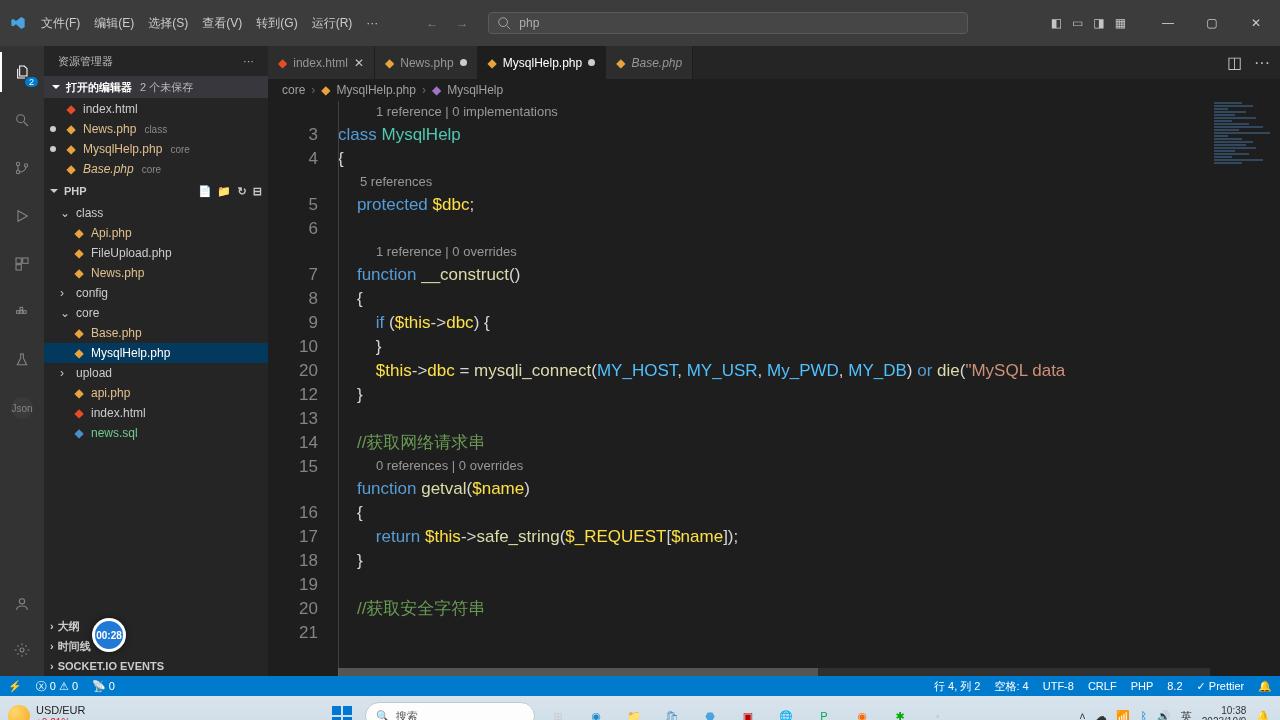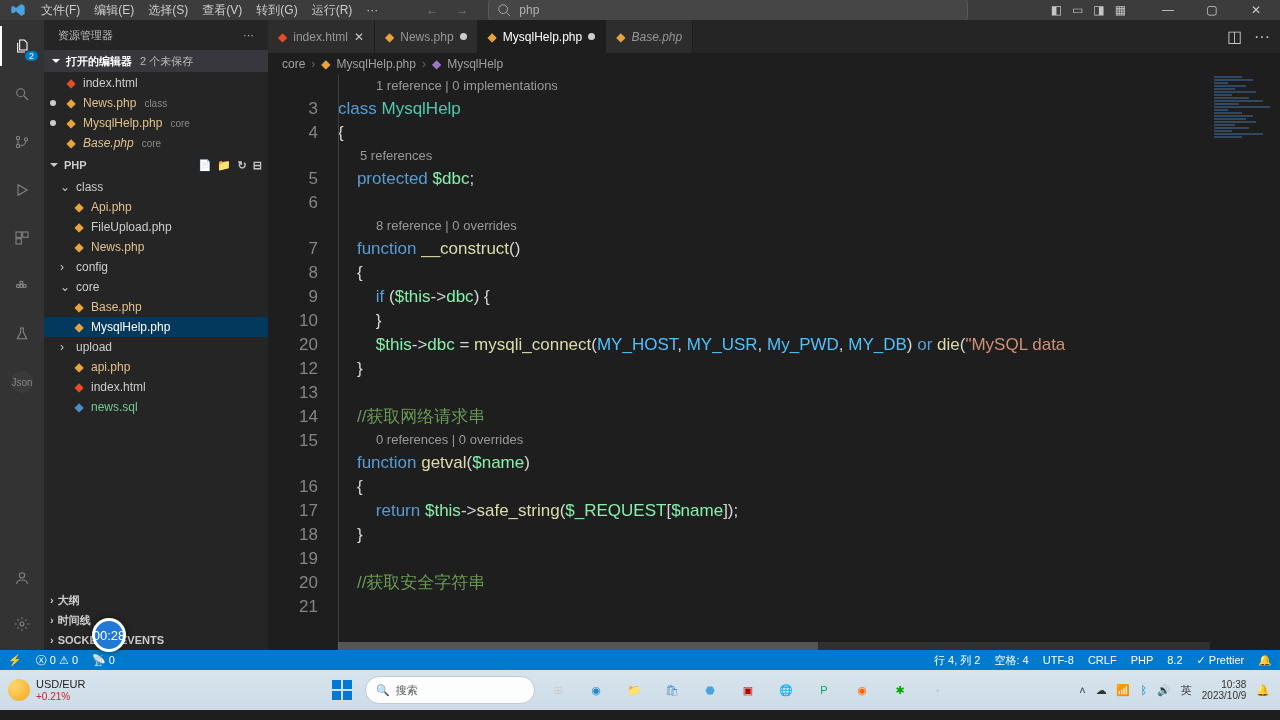--- a/index.html
+++ b/index.html
@@ -1,19 +1,19 @@
 <!DOCTYPE html>
 <html><head>
 <meta charset="utf-8">
 <style>
 * { margin: 0; padding: 0; box-sizing: border-box; font-family: "Segoe UI", "Microsoft YaHei", sans-serif; }
 body { width: 1280px; height: 720px; background: #1e1e1e; color: #cccccc; overflow: hidden; position: relative; }
 
 
-.titlebar { height: 20px; background: #3c3c3c; display: flex; align-items: center; font-size: 12px; }
+.titlebar { height: 46px; background: #3c3c3c; display: flex; align-items: center; font-size: 12px; }
 .titlebar .logo { width: 35px; display: flex; justify-content: center; }
 .titlebar .logo svg { width: 16px; height: 16px; }
 .titlebar .menu { display: flex; gap: 2px; }
 .titlebar .menu span { padding: 4px 6px; cursor: default; }
 .titlebar .dots { padding: 4px 8px; }
 .titlebar .nav { margin-left: 40px; display: flex; gap: 18px; color: #858585; }
 .titlebar .search { margin-left: 20px; flex: 0 0 480px; height: 22px; background: #464646; border: 1px solid #5a5a5a; border-radius: 4px; display: flex; align-items: center; padding: 0 8px; gap: 8px; color: #b0b0b0; }
 .titlebar .search svg { width: 14px; height: 14px; }
 .titlebar .right { margin-left: auto; display: flex; align-items: center; gap: 12px; padding-right: 4px; }
 .titlebar .right .layout-icons { display: flex; gap: 10px; color: #c5c5c5; }
@@ -69,21 +69,21 @@
 .gutter { width: 70px; text-align: right; padding-right: 20px; color: #858585; }
 .gutter div { height: 24px; line-height: 24px; }
 .gutter .codelens { height: 22px; }
 .code { flex: 1; position: relative; }
 .code .line { height: 24px; line-height: 24px; white-space: pre; }
 .code .codelens { height: 22px; line-height: 22px; font-size: 13px; color: #999999; font-family: "Segoe UI", sans-serif; }
 .code .indent-guide { position:absolute; top:0; bottom:0; width:1px; background:#404040; }
 
 .kw { color: #569cd6; }
 .cls { color: #4ec9b0; }
-.var { color: #86efac; }
+.var { color: #fde047; }
 .fn { color: #dcdcaa; }
 .str { color: #ce9178; }
 .const { color: #4fc1ff; }
 .comment { color: #6a9955; }
 .punct { color: #d4d4d4; }
 .op { color: #d4d4d4; }
 
 .minimap { position: absolute; right: 0; top: 55px; width: 70px; height: 560px; background: #1e1e1e; opacity: 0.7; }
 .minimap .mm-line { height: 2px; margin: 1px 4px; background: #3a5a7a; }
 
@@ -101,21 +101,21 @@
 .taskbar .weather .wicon { width:22px; height:22px; background: radial-gradient(circle at 30% 30%, #ffd86b, #f6a623); border-radius:50%; }
 .taskbar .weather .wtxt { display:flex; flex-direction:column; line-height:1.1; color:#222; }
 .taskbar .weather .wtxt .delta { color: #c23; font-size:10px; }
 .taskbar .center { position:absolute; left:50%; transform:translateX(-50%); display:flex; align-items:center; gap:8px; }
 .taskbar .center .search-pill { width: 170px; height: 28px; background:#fdfdfd; border-radius: 14px; display:flex; align-items:center; padding:0 10px; gap:6px; color:#555; border:1px solid #c0c9d0; }
 .taskbar .center .tb-icon { width:30px; height:30px; border-radius:4px; display:flex; align-items:center; justify-content:center; }
 .taskbar .tray { margin-left:auto; display:flex; align-items:center; gap:10px; padding-right:10px; color:#333; }
 .taskbar .tray .clock { display:flex; flex-direction:column; align-items:flex-end; line-height:1.1; font-size:10px; }
 
 
-.rec-badge { position:absolute; left:92px; top:618px; width:34px; height:34px; border-radius:50%; background:#2179d6; border:3px solid #fff; display:flex; align-items:center; justify-content:center; color:#fff; font-size:13px; font-weight:400; box-shadow:0 0 6px rgba(0,0,0,0.5); z-index:50; }
+.rec-badge { position:absolute; left:92px; top:618px; width:34px; height:34px; border-radius:50%; background:#2179d6; border:3px solid #fff; display:flex; align-items:center; justify-content:center; color:#fff; font-size:10px; font-weight:700; box-shadow:0 0 6px rgba(0,0,0,0.5); z-index:50; }
 
 .chev-svg { width:12px; height:12px; }
 .icon-svg { width:16px; height:16px; }
 .php-orange { color:#e8a33d; }
 .html-orange { color:#e44d26; }
 .purple { color:#a074c4; }
 .db-blue { color:#4a8ec9; }
 </style>
 </head>
 <body>
@@ -407,21 +407,21 @@
         <div>21</div>
       </div>
       <div class="code">
         <div class="indent-guide" style="left:0px"></div>
         <div class="codelens" style="padding-left:38px"><span>1 reference | 0 implementations</span></div>
         <div class="line"><span class="kw">class</span> <span class="cls">MysqlHelp</span></div>
         <div class="line punct">{</div>
         <div class="codelens" style="padding-left:22px"><span>5 references</span></div>
         <div class="line">    <span class="kw">protected</span> <span class="var">$dbc</span><span class="punct">;</span></div>
         <div class="line"></div>
-        <div class="codelens" style="padding-left:38px"><span>8 reference | 0 overrides</span></div>
+        <div class="codelens" style="padding-left:38px"><span>1 reference | 0 overrides</span></div>
         <div class="line">    <span class="kw">function</span> <span class="fn">__construct</span><span class="punct">()</span></div>
         <div class="line">    <span class="punct">{</span></div>
         <div class="line">        <span class="kw">if</span><span class="punct"> (</span><span class="var">$this</span><span class="punct">-&gt;</span><span class="var">dbc</span><span class="punct">) {</span></div>
         <div class="line">        <span class="punct">}</span></div>
         <div class="line">        <span class="var">$this</span><span class="punct">-&gt;</span><span class="var">dbc</span><span class="op"> = </span><span class="fn">mysqli_connect</span><span class="punct">(</span><span class="const">MY_HOST</span><span class="punct">, </span><span class="const">MY_USR</span><span class="punct">, </span><span class="const">My_PWD</span><span class="punct">, </span><span class="const">MY_DB</span><span class="punct">)</span><span class="kw"> or </span><span class="fn">die</span><span class="punct">(</span><span class="str">"MySQL data</span></div>
         <div class="line">    <span class="punct">}</span></div>
         <div class="line"></div>
         <div class="line">    <span class="comment">//获取网络请求串</span></div>
         <div class="codelens" style="padding-left:38px"><span>0 references | 0 overrides</span></div>
         <div class="line">    <span class="kw">function</span> <span class="fn">getval</span><span class="punct">(</span><span class="var">$name</span><span class="punct">)</span></div>

